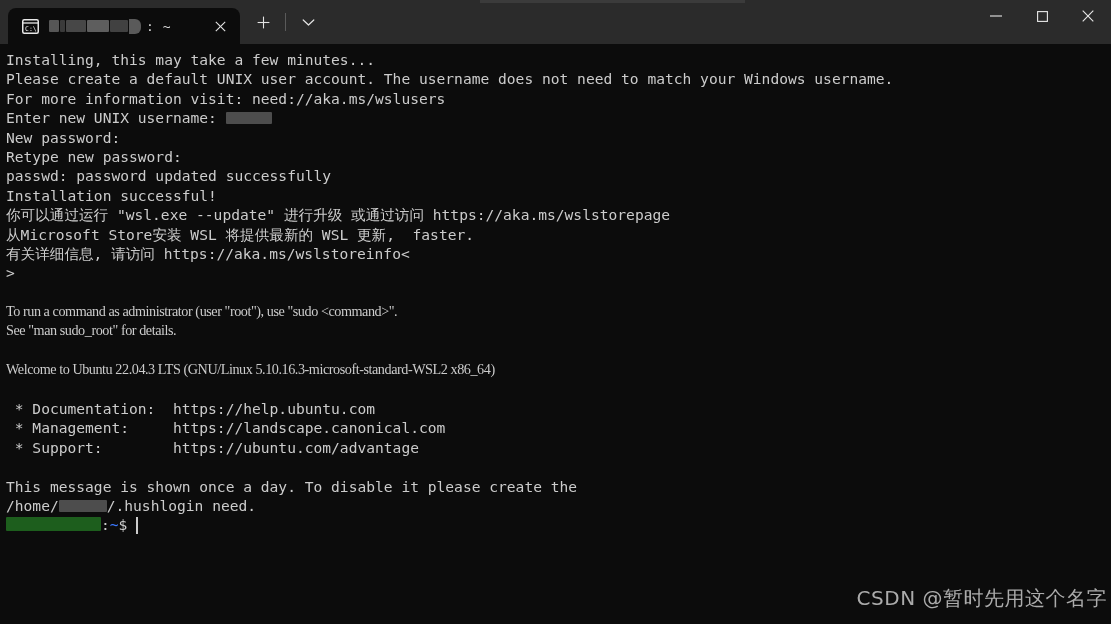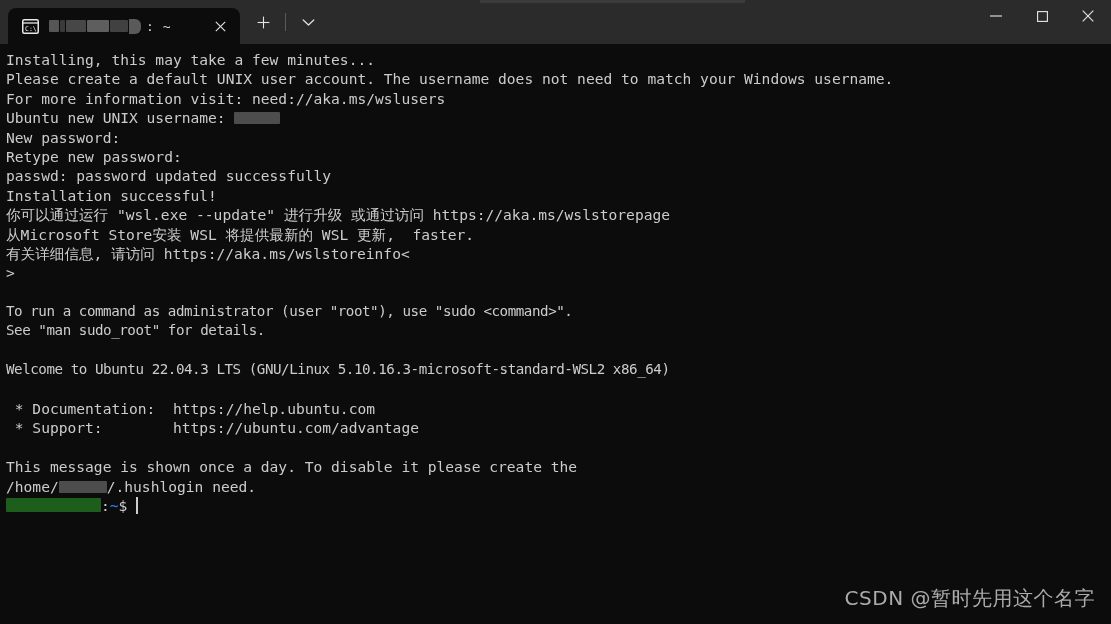--- a/index.html
+++ b/index.html
@@ -150,20 +150,21 @@
     line-height: 19.4px;
     color: #cccccc;
     white-space: pre;
     height: 19.4px;
     padding-left: 4px;
     letter-spacing: 0px;
   }
   .term-line.narrow {
     font-size: 14.2px;
     letter-spacing: -0.45px;
+    font-family: Liberation Serif, serif;
   }
   .term-line.blank { color: transparent; }
   .inline-redact-gray {
     display: inline-block;
     background: #4d4d4d;
     height: 12px;
     border-radius: 1px;
     vertical-align: middle;
     position: relative;
     top: -1px;
@@ -195,21 +196,21 @@
     width: 2px;
     height: 17px;
     background: #cccccc;
     margin-left: 9px;
     vertical-align: middle;
   }
 
   
   .watermark {
     position: absolute;
-    right: 16px;
+    right: 4px;
     bottom: 12px;
     color: #b9b9b9;
     font-family: "DejaVu Sans", sans-serif;
     font-size: 20px;
     letter-spacing: 0.5px;
     opacity: 0.92;
   }
 </style>
 </head>
 <body>
@@ -286,36 +287,37 @@
         </svg>
       </span>
     </div>
   </div>
 
   <div class="terminal">
     <div id="term-lines">
         <div class="term-line"><span>Installing, this may take a few minutes...</span></div>
         <div class="term-line"><span>Please create a default UNIX user account. The username does not need to match your Windows username.</span></div>
         <div class="term-line"><span>For more information visit: need://aka.ms/wslusers</span></div>
-        <div class="term-line"><span>Ubuntu new UNIX username: </span><span class="inline-redact-gray" style="width: 46px;"></span></div>
+        <div class="term-line"><span>Enter new UNIX username: </span><span class="inline-redact-gray" style="width: 46px;"></span></div>
         <div class="term-line"><span>New password:</span></div>
         <div class="term-line"><span>Retype new password:</span></div>
         <div class="term-line"><span>passwd: password updated successfully</span></div>
         <div class="term-line"><span>Installation successful!</span></div>
         <div class="term-line"><span>你可以通过运行 "wsl.exe --update" 进行升级 或通过访问 https://aka.ms/wslstorepage</span></div>
         <div class="term-line"><span>从Microsoft Store安装 WSL 将提供最新的 WSL 更新,  faster.</span></div>
         <div class="term-line"><span>有关详细信息, 请访问 https://aka.ms/wslstoreinfo&lt;</span></div>
         <div class="term-line"><span>&gt;</span></div>
         <div class="term-line blank">&nbsp;</div>
         <div class="term-line narrow"><span>To run a command as administrator (user "root"), use "sudo &lt;command&gt;".</span></div>
         <div class="term-line narrow"><span>See "man sudo_root" for details.</span></div>
         <div class="term-line blank">&nbsp;</div>
         <div class="term-line narrow"><span>Welcome to Ubuntu 22.04.3 LTS (GNU/Linux 5.10.16.3-microsoft-standard-WSL2 x86_64)</span></div>
         <div class="term-line blank">&nbsp;</div>
         <div class="term-line"><span> * Documentation:  https://help.ubuntu.com</span></div>
+        <div class="term-line"><span> * Management:     https://landscape.canonical.com</span></div>
         <div class="term-line"><span> * Support:        https://ubuntu.com/advantage</span></div>
         <div class="term-line blank">&nbsp;</div>
         <div class="term-line"><span>This message is shown once a day. To disable it please create the</span></div>
         <div class="term-line"><span>/home/</span><span class="inline-redact-gray" style="width: 48px;"></span><span>/.hushlogin need.</span></div>
       </div>
 
     <div class="prompt-line">
       <span class="inline-redact-green" style="width:95px;"></span>
       <span class="prompt-colon">:</span>
       <span class="prompt-tilde">~</span>

